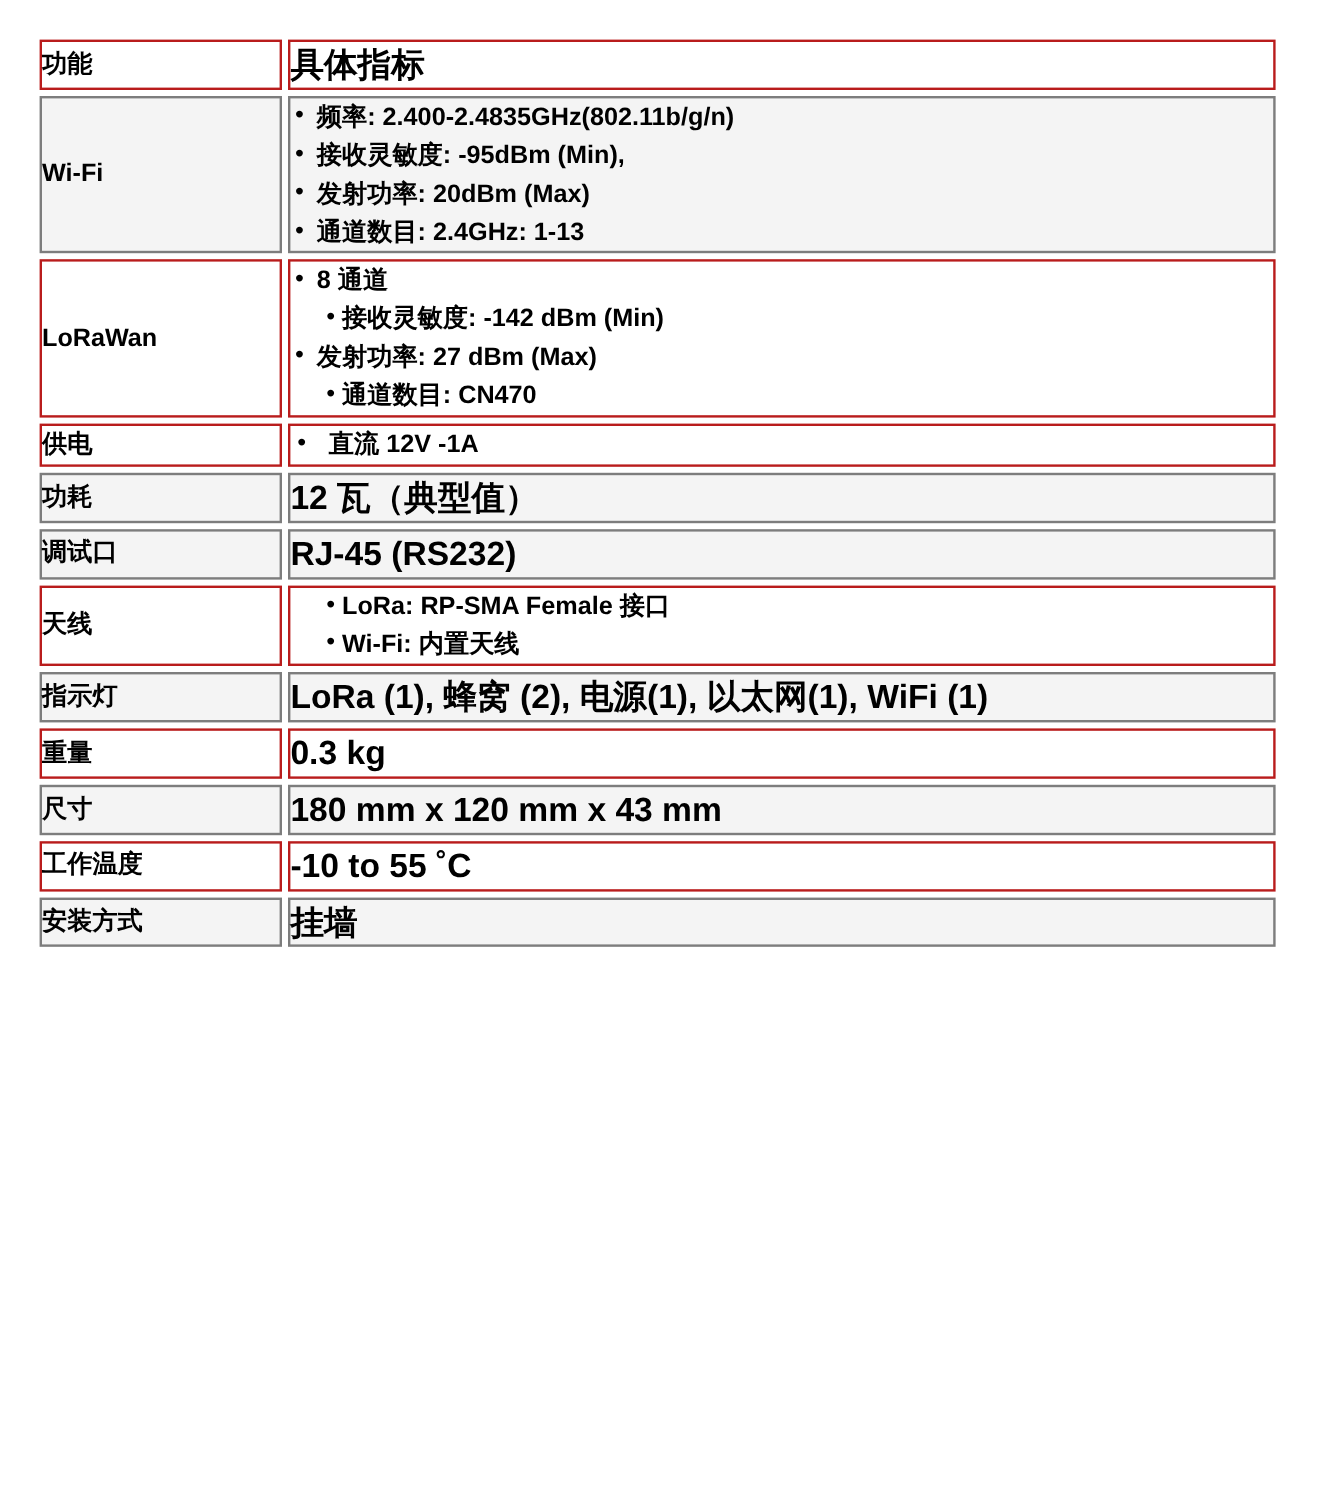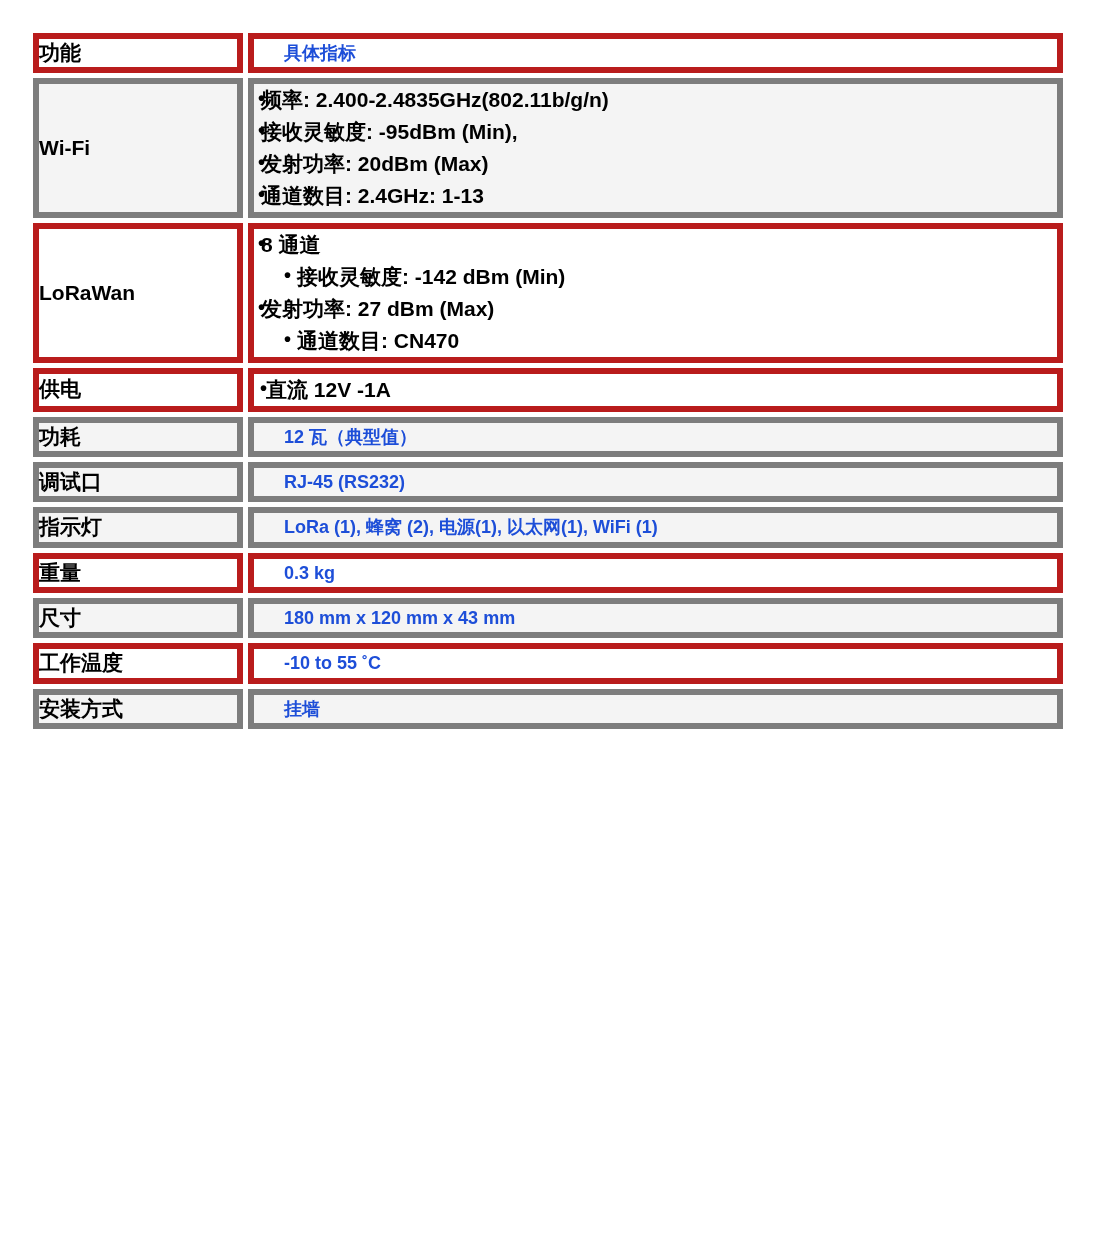--- a/index.html
+++ b/index.html
@@ -17,21 +17,21 @@
   #spec-table {
     border-collapse: separate;
     border-spacing: 5px 5px;
     margin-left: 28px;
     margin-top: 28px;
     width: 1040px;
     table-layout: fixed;
   }
 
   #spec-table td {
-    border: 6px solid #b91c1c;
+    border: 2px solid #b91c1c;
     background: #ffffff;
     vertical-align: middle;
     padding: 0;
   }
 
   
   #spec-table tr.shaded td {
     background: #f4f4f4;
     border-color: #7d7d7d;
   }
@@ -45,61 +45,60 @@
   }
 
   .label-text {
     font-size: 21px;
     color: #000000;
     line-height: 1.35;
     font-weight: bold;
   }
 
   .value-text {
-    font-size: 18px;
-    color: #1d4ed8;
+    font-size: 28px;
+    color: #000000;
     line-height: 1.35;
     font-weight: bold;
-    margin-left: 30px;
   }
 
   
   ul.bullets {
     list-style: none;
     margin: 0;
     padding: 0;
   }
   ul.bullets li {
     font-size: 21px;
     font-weight: bold;
     color: #000000;
     line-height: 1.52;
     position: relative;
-    padding-left: 7px;
+    padding-left: 22px;
     white-space: nowrap;
   }
   ul.bullets li::before {
     content: "\2022";
     position: absolute;
     left: 4px;
     top: -1px;
     font-size: 20px;
     line-height: 1.52;
   }
   
   ul.bullets li.tight {
     padding-left: 15px;
     margin-left: 28px;
   }
   ul.bullets li.tight::before {
     left: 2px;
   }
   
   ul.bullets li.wide {
-    padding-left: 12px;
+    padding-left: 32px;
   }
   ul.bullets li.wide::before {
     left: 6px;
   }
 
   .single-line {
     white-space: nowrap;
   }
 </style>
 </head>
@@ -160,20 +159,31 @@
         </td>
       </tr>
       <tr class="shaded">
         <td class="label-cell">
           <div class="label-text">调试口</div>
         </td>
         <td class="value-cell">
           <div class="value-text single-line">RJ-45 (RS232)</div>
         </td>
       </tr>
+      <tr>
+        <td class="label-cell">
+          <div class="label-text">天线</div>
+        </td>
+        <td class="value-cell">
+          <ul class="bullets">
+            <li class="tight">LoRa: RP-SMA Female  接口</li>
+            <li class="tight">Wi-Fi:  内置天线</li>
+          </ul>
+        </td>
+      </tr>
       <tr class="shaded">
         <td class="label-cell">
           <div class="label-text">指示灯</div>
         </td>
         <td class="value-cell">
           <div class="value-text single-line">LoRa (1),  蜂窝  (2),  电源(1),  以太网(1), WiFi (1)</div>
         </td>
       </tr>
       <tr>
         <td class="label-cell">

